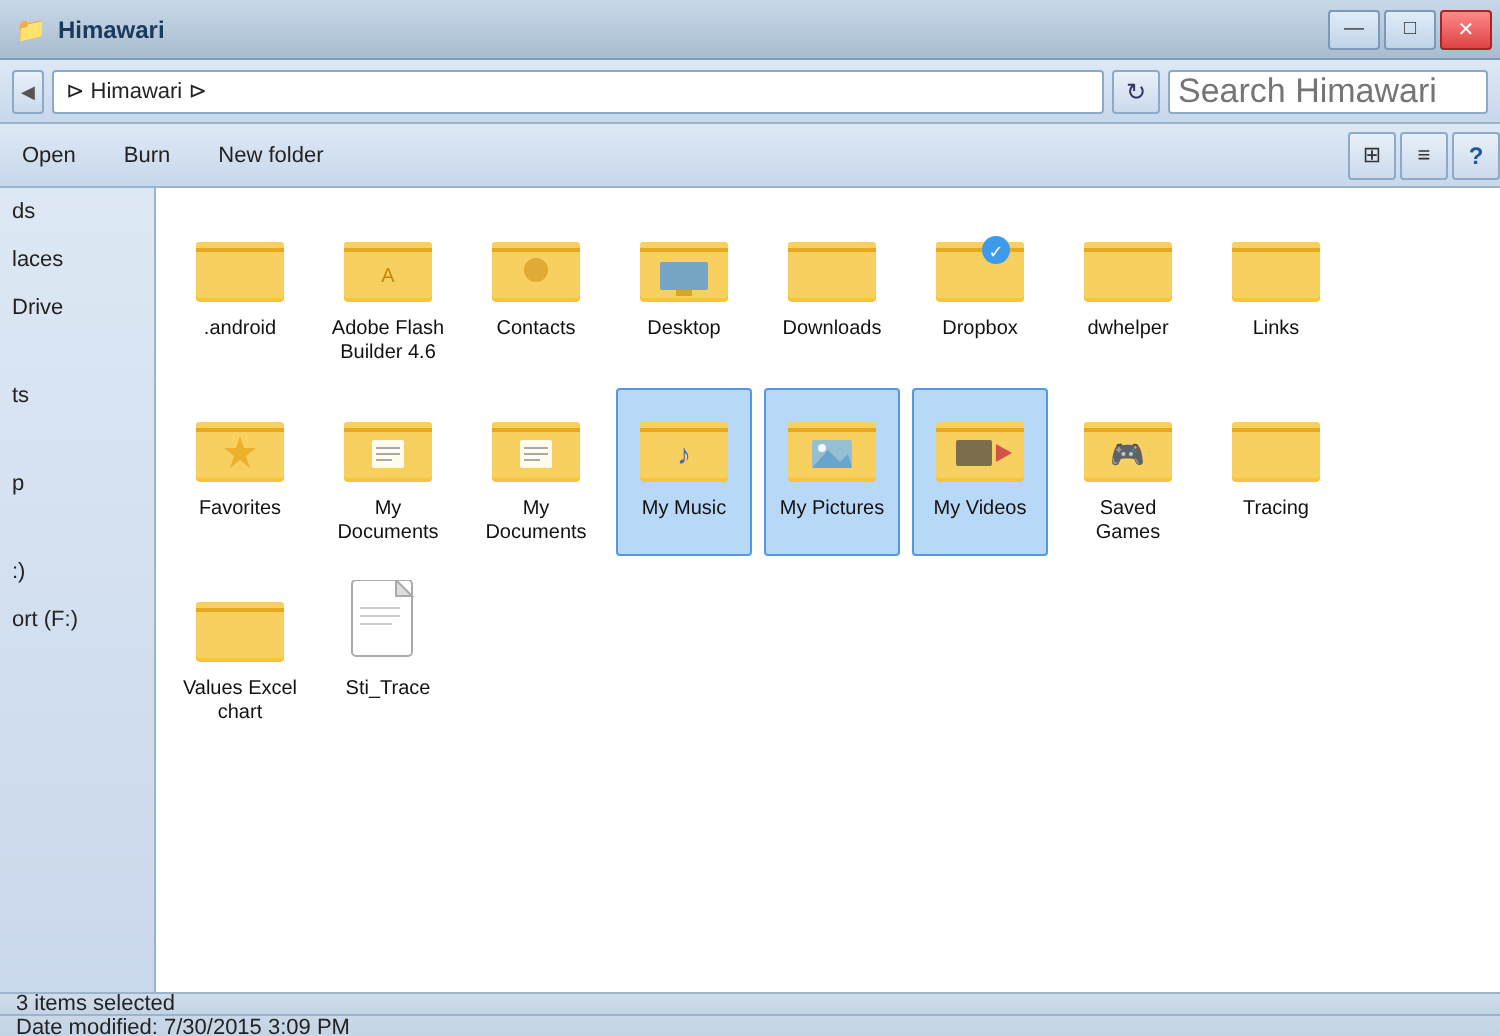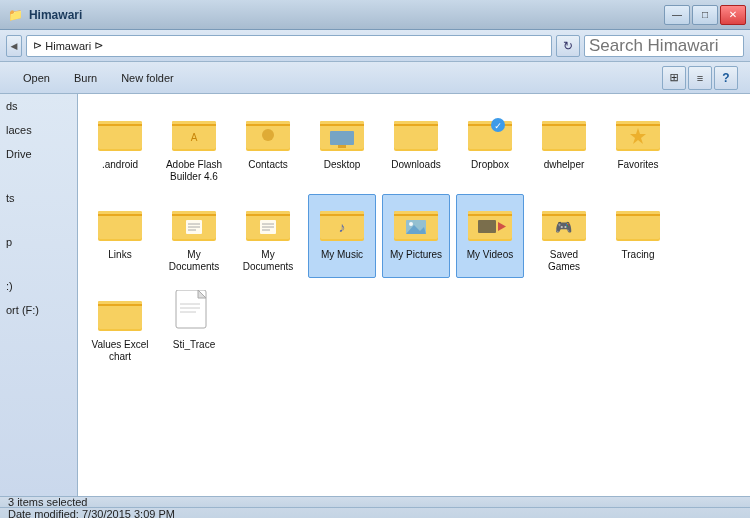--- a/index.html
+++ b/index.html
@@ -126,21 +126,21 @@
       font-size: 11px;
       cursor: pointer;
     }
 
     
     .toolbar {
       height: 32px;
       background: linear-gradient(to bottom, #dde8f4 0%, #c8d8ec 100%);
       display: flex;
       align-items: center;
-      padding: 0 12px;
+      padding: 0 0;
       gap: 2px;
       border-bottom: 1px solid #9ab4cc;
     }
     .toolbar-btn {
       height: 24px;
       padding: 0 10px;
       border: 1px solid transparent;
       background: transparent;
       cursor: pointer;
       font-size: 11px;
@@ -446,36 +446,36 @@
         <div class="file-label">dwhelper</div>
       </div>
 
       <div class="file-item">
         <div class="file-icon">
           <svg width="44" height="40" viewBox="0 0 44 40">
             <rect x="0" y="8" width="44" height="30" rx="2" fill="#f5c542"></rect>
             <rect x="0" y="8" width="18" height="6" rx="2" fill="#f5c542"></rect>
             <rect x="0" y="8" width="44" height="28" rx="2" fill="#f7d060"></rect>
             <rect x="0" y="11" width="44" height="2" fill="#e8a820"></rect>
+          </svg>
+        </div>
+        <div class="file-label">Links</div>
+      </div>
+
+      <div class="file-item">
+        <div class="file-icon">
+          <svg width="44" height="40" viewBox="0 0 44 40">
+            <rect x="0" y="8" width="44" height="30" rx="2" fill="#f5c542"></rect>
+            <rect x="0" y="8" width="18" height="6" rx="2" fill="#f5c542"></rect>
+            <rect x="0" y="8" width="44" height="28" rx="2" fill="#f7d060"></rect>
+            <rect x="0" y="11" width="44" height="2" fill="#e8a820"></rect>
             <polygon points="22,15 24,21 30,21 25,25 27,31 22,27 17,31 19,25 14,21 20,21" fill="#e8a820" opacity="0.8"></polygon>
           </svg>
         </div>
         <div class="file-label">Favorites</div>
-      </div>
-
-      <div class="file-item">
-        <div class="file-icon">
-          <svg width="44" height="40" viewBox="0 0 44 40">
-            <rect x="0" y="8" width="44" height="30" rx="2" fill="#f5c542"></rect>
-            <rect x="0" y="8" width="18" height="6" rx="2" fill="#f5c542"></rect>
-            <rect x="0" y="8" width="44" height="28" rx="2" fill="#f7d060"></rect>
-            <rect x="0" y="11" width="44" height="2" fill="#e8a820"></rect>
-          </svg>
-        </div>
-        <div class="file-label">Links</div>
       </div>
 
 
       <div class="file-item">
         <div class="file-icon">
           <svg width="44" height="40" viewBox="0 0 44 40">
             <rect x="0" y="8" width="44" height="30" rx="2" fill="#f5c542"></rect>
             <rect x="0" y="8" width="18" height="6" rx="2" fill="#f5c542"></rect>
             <rect x="0" y="8" width="44" height="28" rx="2" fill="#f7d060"></rect>
             <rect x="0" y="11" width="44" height="2" fill="#e8a820"></rect>

